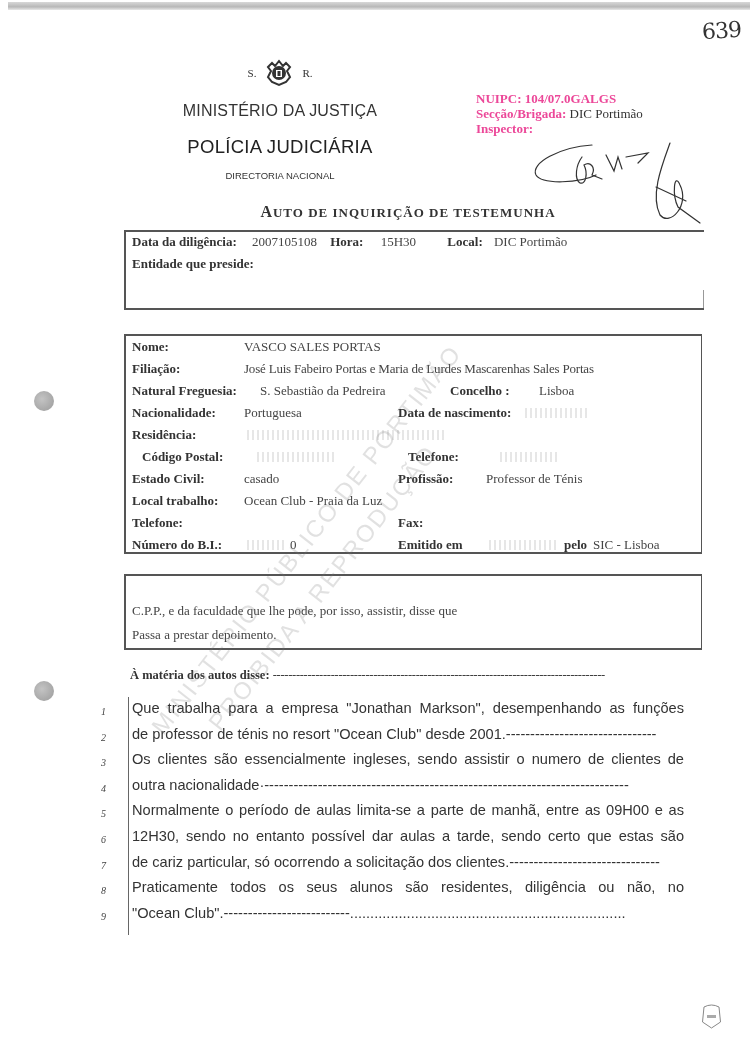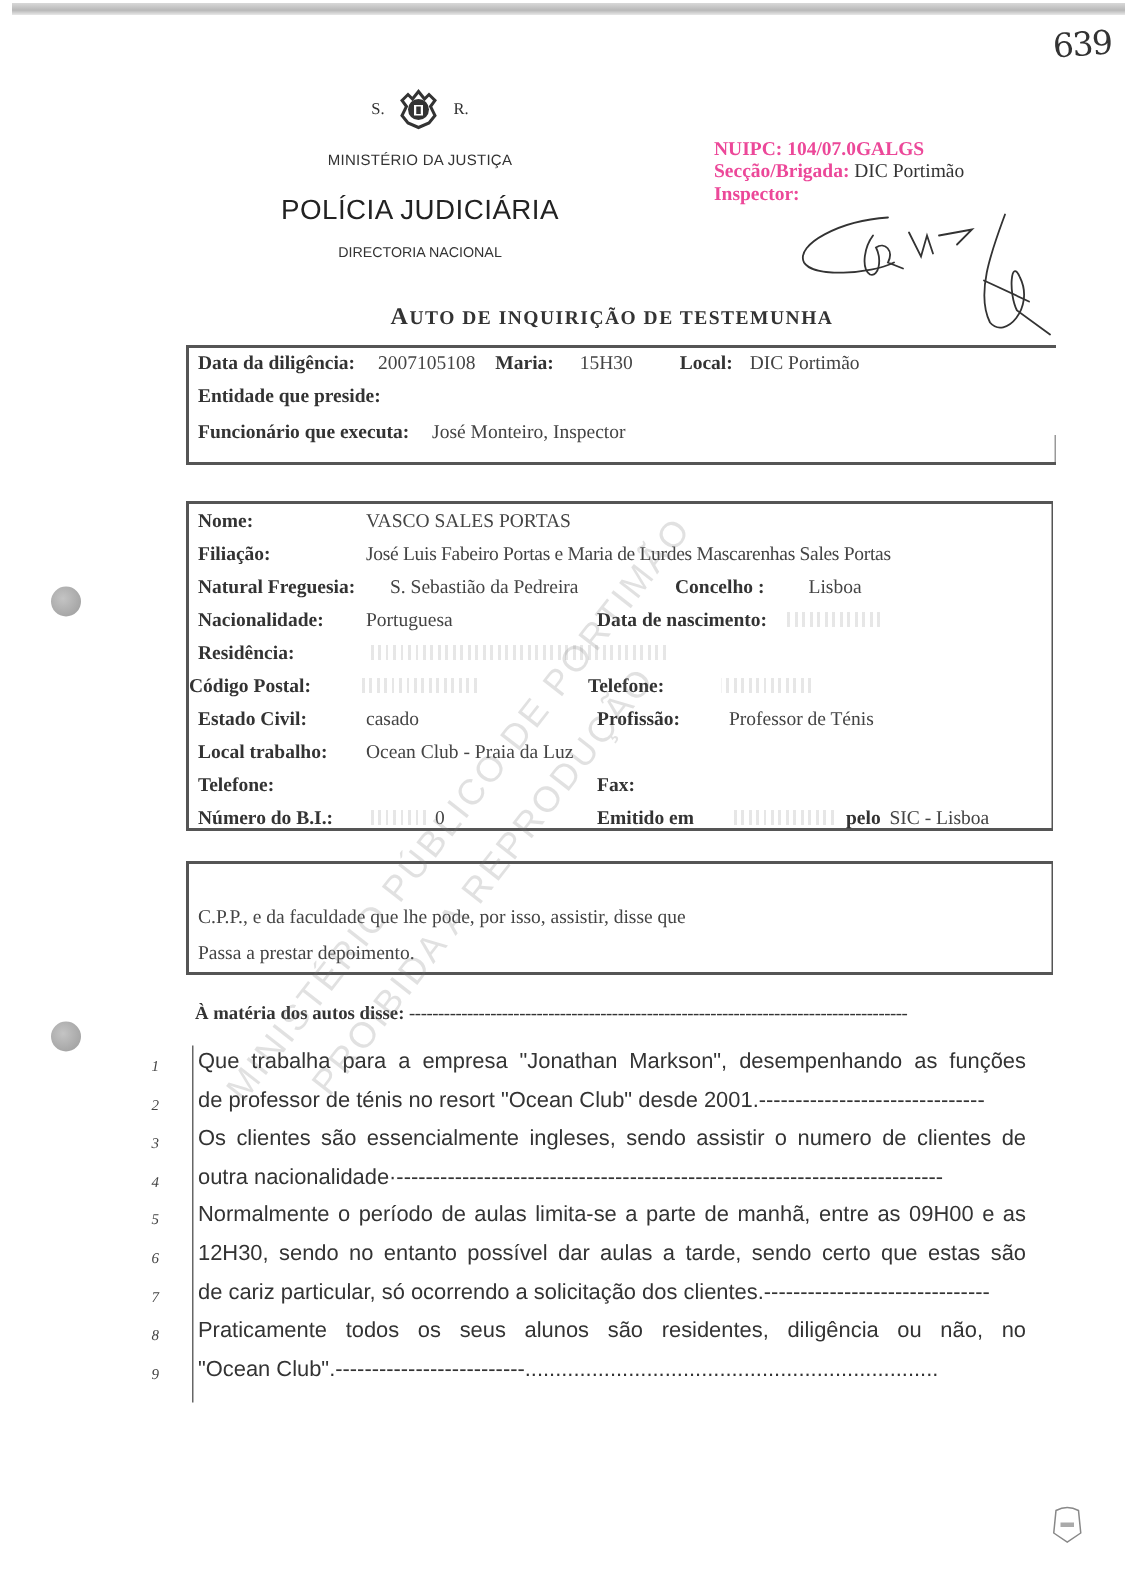--- a/index.html
+++ b/index.html
@@ -9,21 +9,21 @@
   .scan-top { position: absolute; left: 8px; top: 2px; width: 742px; height: 8px;
     background: linear-gradient(to bottom, #d8d8d8, #b8b8b8 60%, #e8e8e8); }
 
   .page-number { position: absolute; left: 702px; top: 18px; font-family: "DejaVu Serif", serif;
     font-size: 22px; color: #333; transform: rotate(-4deg); letter-spacing: -1px; }
 
   .header-left { position: absolute; left: 180px; top: 56px; width: 200px; text-align: center; font-family: "Liberation Sans", sans-serif; }
   .crest-row { display: flex; align-items: center; justify-content: center; gap: 10px; height: 34px; }
   .crest-row .sr { font-family: "Liberation Serif", serif; font-size: 11px; color: #333; }
   .crest { width: 26px; height: 28px; }
-  .ministry { margin-top: 12px; font-size: 10px; color: #333; letter-spacing: 0.2px; }
+  .ministry { margin-top: 12px; font-size: 16px; color: #333; letter-spacing: 0.2px; }
   .pj { margin-top: 16px; font-size: 18.5px; color: #222; letter-spacing: 0.3px; }
   .dn { margin-top: 12px; font-size: 9.5px; color: #333; }
 
   .header-right { position: absolute; left: 476px; top: 91px; font-family: "Liberation Serif", serif; font-size: 13px; line-height: 15px; color: #333; }
   .header-right b { font-weight: bold; color: #ec4899; }
 
   .signature { position: absolute; left: 530px; top: 135px; width: 190px; height: 95px; }
 
   .doc-title { position: absolute; left: 0; width: 816px; top: 203px; text-align: center;
     font-family: "Liberation Serif", serif; font-size: 13px; font-weight: bold; letter-spacing: 1px; color: #333; }
@@ -110,31 +110,27 @@
 </svg>
 
 <div class="doc-title">
   <span class="big">A</span><span>UTO DE INQUIRIÇÃO DE TESTEMUNHA</span>
 </div>
 
 <div class="box box1">
   <div class="row" style="left:6px; top:2px;">
     <span class="lbl">Data da diligência:</span>
     <span class="val" style="margin-left:12px;">2007105108</span>
-    <span class="lbl" style="margin-left:10px;">Maria:</span>
+    <span class="lbl" style="margin-left:10px;">Hora:</span>
     <span class="val" style="margin-left:14px;">15H30</span>
     <span class="lbl" style="margin-left:28px;">Local:</span>
     <span class="val" style="margin-left:8px;">DIC Portimão</span>
   </div>
   <div class="row" style="left:6px; top:24px;">
     <span class="lbl">Entidade que preside:</span>
-  </div>
-  <div class="row" style="left:6px; top:48px;">
-    <span class="lbl">Funcionário que executa:</span>
-    <span class="val" style="margin-left:12px;">José Monteiro, Inspector</span>
   </div>
 </div>
 
 <div class="box box2">
   <div class="row" style="left:6px; top:3px;">
     <span class="lbl">Nome:</span>
     <span class="val" style="position:absolute; left:112px;">VASCO SALES PORTAS</span>
   </div>
   <div class="row" style="left:6px; top:25px;">
     <span class="lbl">Filiação:</span>
@@ -149,21 +145,21 @@
   <div class="row" style="left:6px; top:69px;">
     <span class="lbl">Nacionalidade:</span>
     <span class="val" style="position:absolute; left:112px;">Portuguesa</span>
     <span class="lbl" style="position:absolute; left:266px;">Data de nascimento:</span>
     <span class="redact" style="position:absolute; left:390px; top:3px; width:66px;"></span>
   </div>
   <div class="row" style="left:6px; top:91px;">
     <span class="lbl">Residência:</span>
     <span class="redact" style="position:absolute; left:112px; top:3px; width:200px;"></span>
   </div>
-  <div class="row" style="left:0; top:113px;text-align:right;">
+  <div class="row" style="left:16px; top:113px;text-align:right;">
     <span class="lbl">Código Postal:</span>
     <span class="redact" style="position:absolute; left:112px; top:3px; width:80px;"></span>
     <span class="lbl" style="position:absolute; left:266px;">Telefone:</span>
     <span class="redact" style="position:absolute; left:355px; top:3px; width:62px;"></span>
   </div>
   <div class="row" style="left:6px; top:135px;">
     <span class="lbl">Estado Civil:</span>
     <span class="val" style="position:absolute; left:112px;text-align:right;">casado</span>
     <span class="lbl" style="position:absolute; left:266px;">Profissão:</span>
     <span class="val" style="position:absolute; left:354px;">Professor de Ténis</span>

